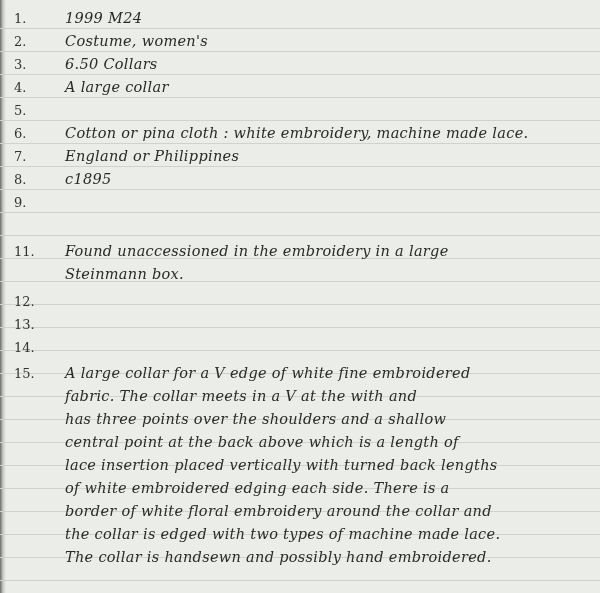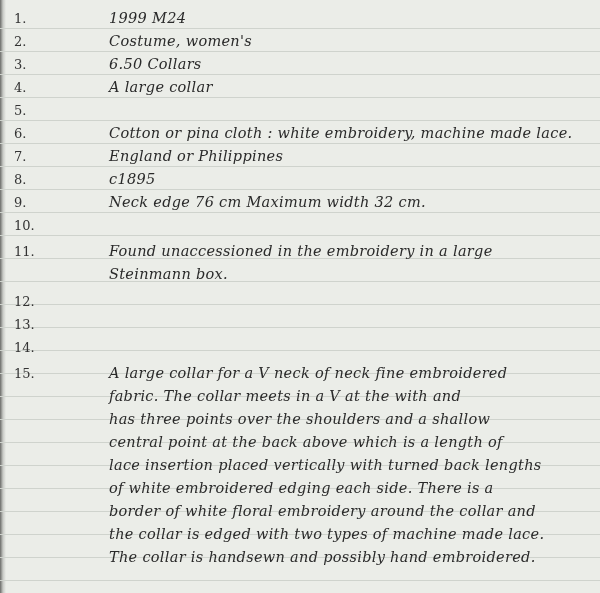--- a/index.html
+++ b/index.html
@@ -32,21 +32,20 @@
       line-height: 23px;
       white-space: nowrap;
     }
     .num {
       position: absolute; left: 14px; width: 40px;
       font-size: 13px; font-style: normal; color: #333;
     }
     .txt {
       position: absolute; left: 65px;
       letter-spacing: 0.3px;
-      margin-left: 44px;
     }
     .cont { left: 65px; }
   </style>
 </head>
 <body>
 
 <div class="page">
   <div class="rules"></div>
 
   <div class="row" style="top:7px">
@@ -76,25 +75,20 @@
   <div class="row" style="top:145px">
     <span class="num">7.</span>
     <span class="txt">England or Philippines</span>
   </div>
   <div class="row" style="top:168px">
     <span class="num">8.</span>
     <span class="txt">c1895</span>
   </div>
   <div class="row" style="top:191px">
     <span class="num">9.</span>
-    <span class="txt">Neck edge 76 cm    Maximum width 32 cm.</span>
-  </div>
-  <div class="row" style="top:214px">
-    <span class="num">10.</span>
-    <span class="txt"></span>
   </div>
   <div class="row" style="top:240px">
     <span class="num">11.</span>
     <span class="txt">Found unaccessioned in the embroidery in a large</span>
   </div>
   <div class="row" style="top:263px">
     <span class="txt cont">Steinmann box.</span>
   </div>
   <div class="row" style="top:290px">
     <span class="num">12.</span>
@@ -104,21 +98,21 @@
     <span class="num">13.</span>
     <span class="txt"></span>
   </div>
   <div class="row" style="top:336px">
     <span class="num">14.</span>
     <span class="txt"></span>
   </div>
 
   <div class="row" style="top:362px">
     <span class="num">15.</span>
-    <span class="txt">A large collar for a V neck of neck fine embroidered</span>
+    <span class="txt">A large collar for a V edge of white fine embroidered</span>
   </div>
   <div class="row" style="top:385px">
     <span class="txt">fabric. The collar meets in a V at the with and</span>
   </div>
   <div class="row" style="top:408px">
     <span class="txt">has three points over the shoulders and a shallow</span>
   </div>
   <div class="row" style="top:431px">
     <span class="txt">central point at the back above which is a length of</span>
   </div>

